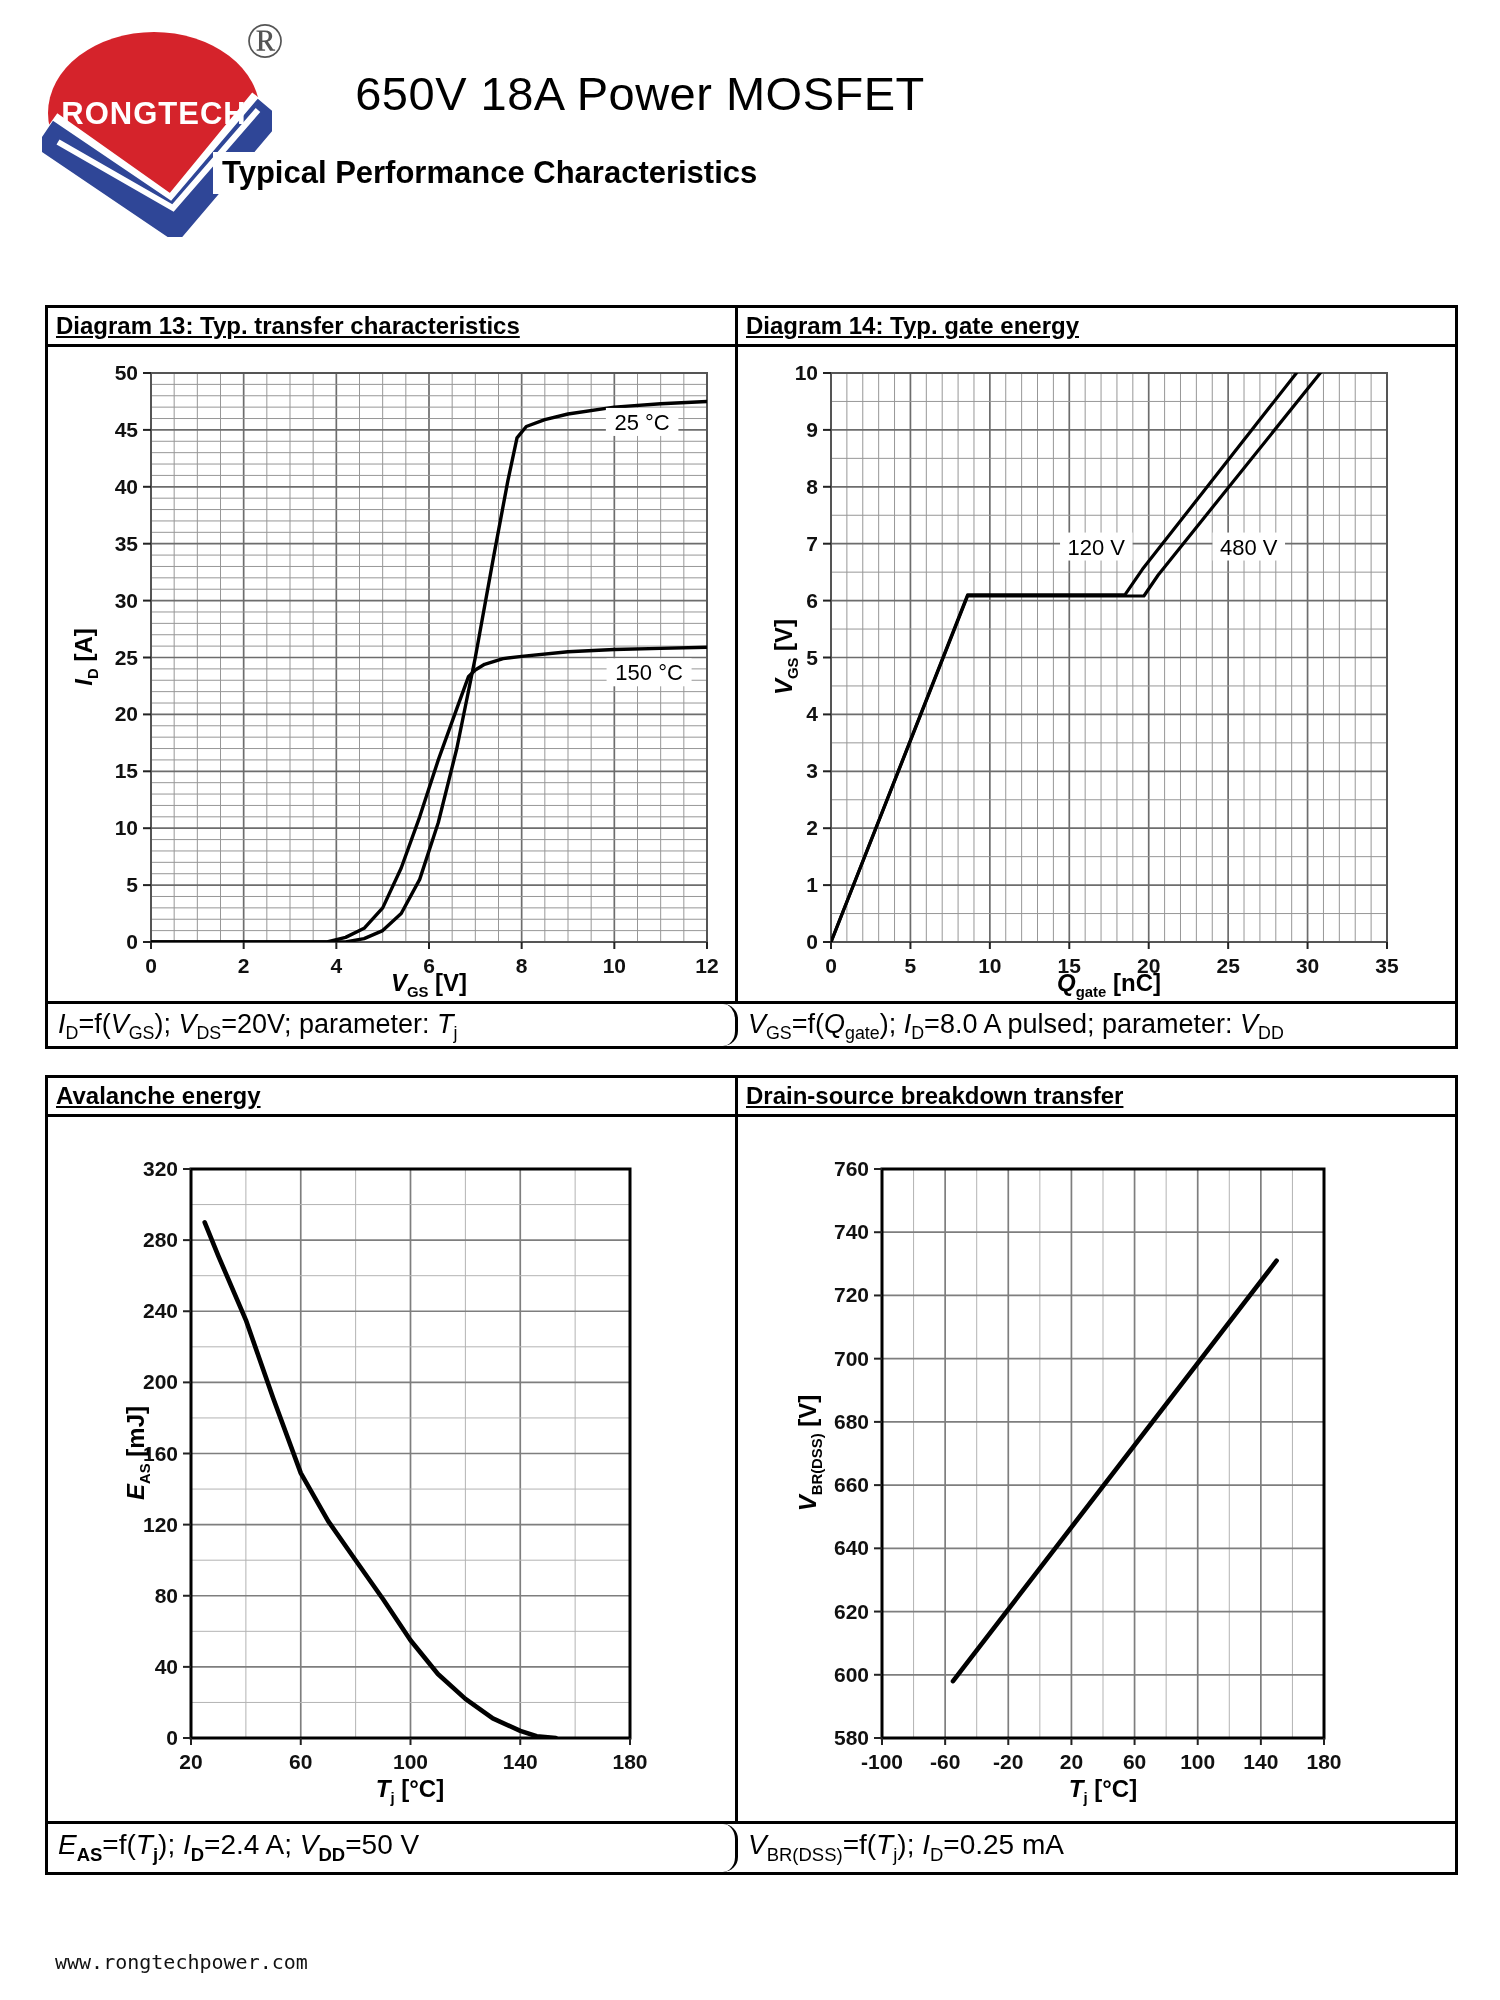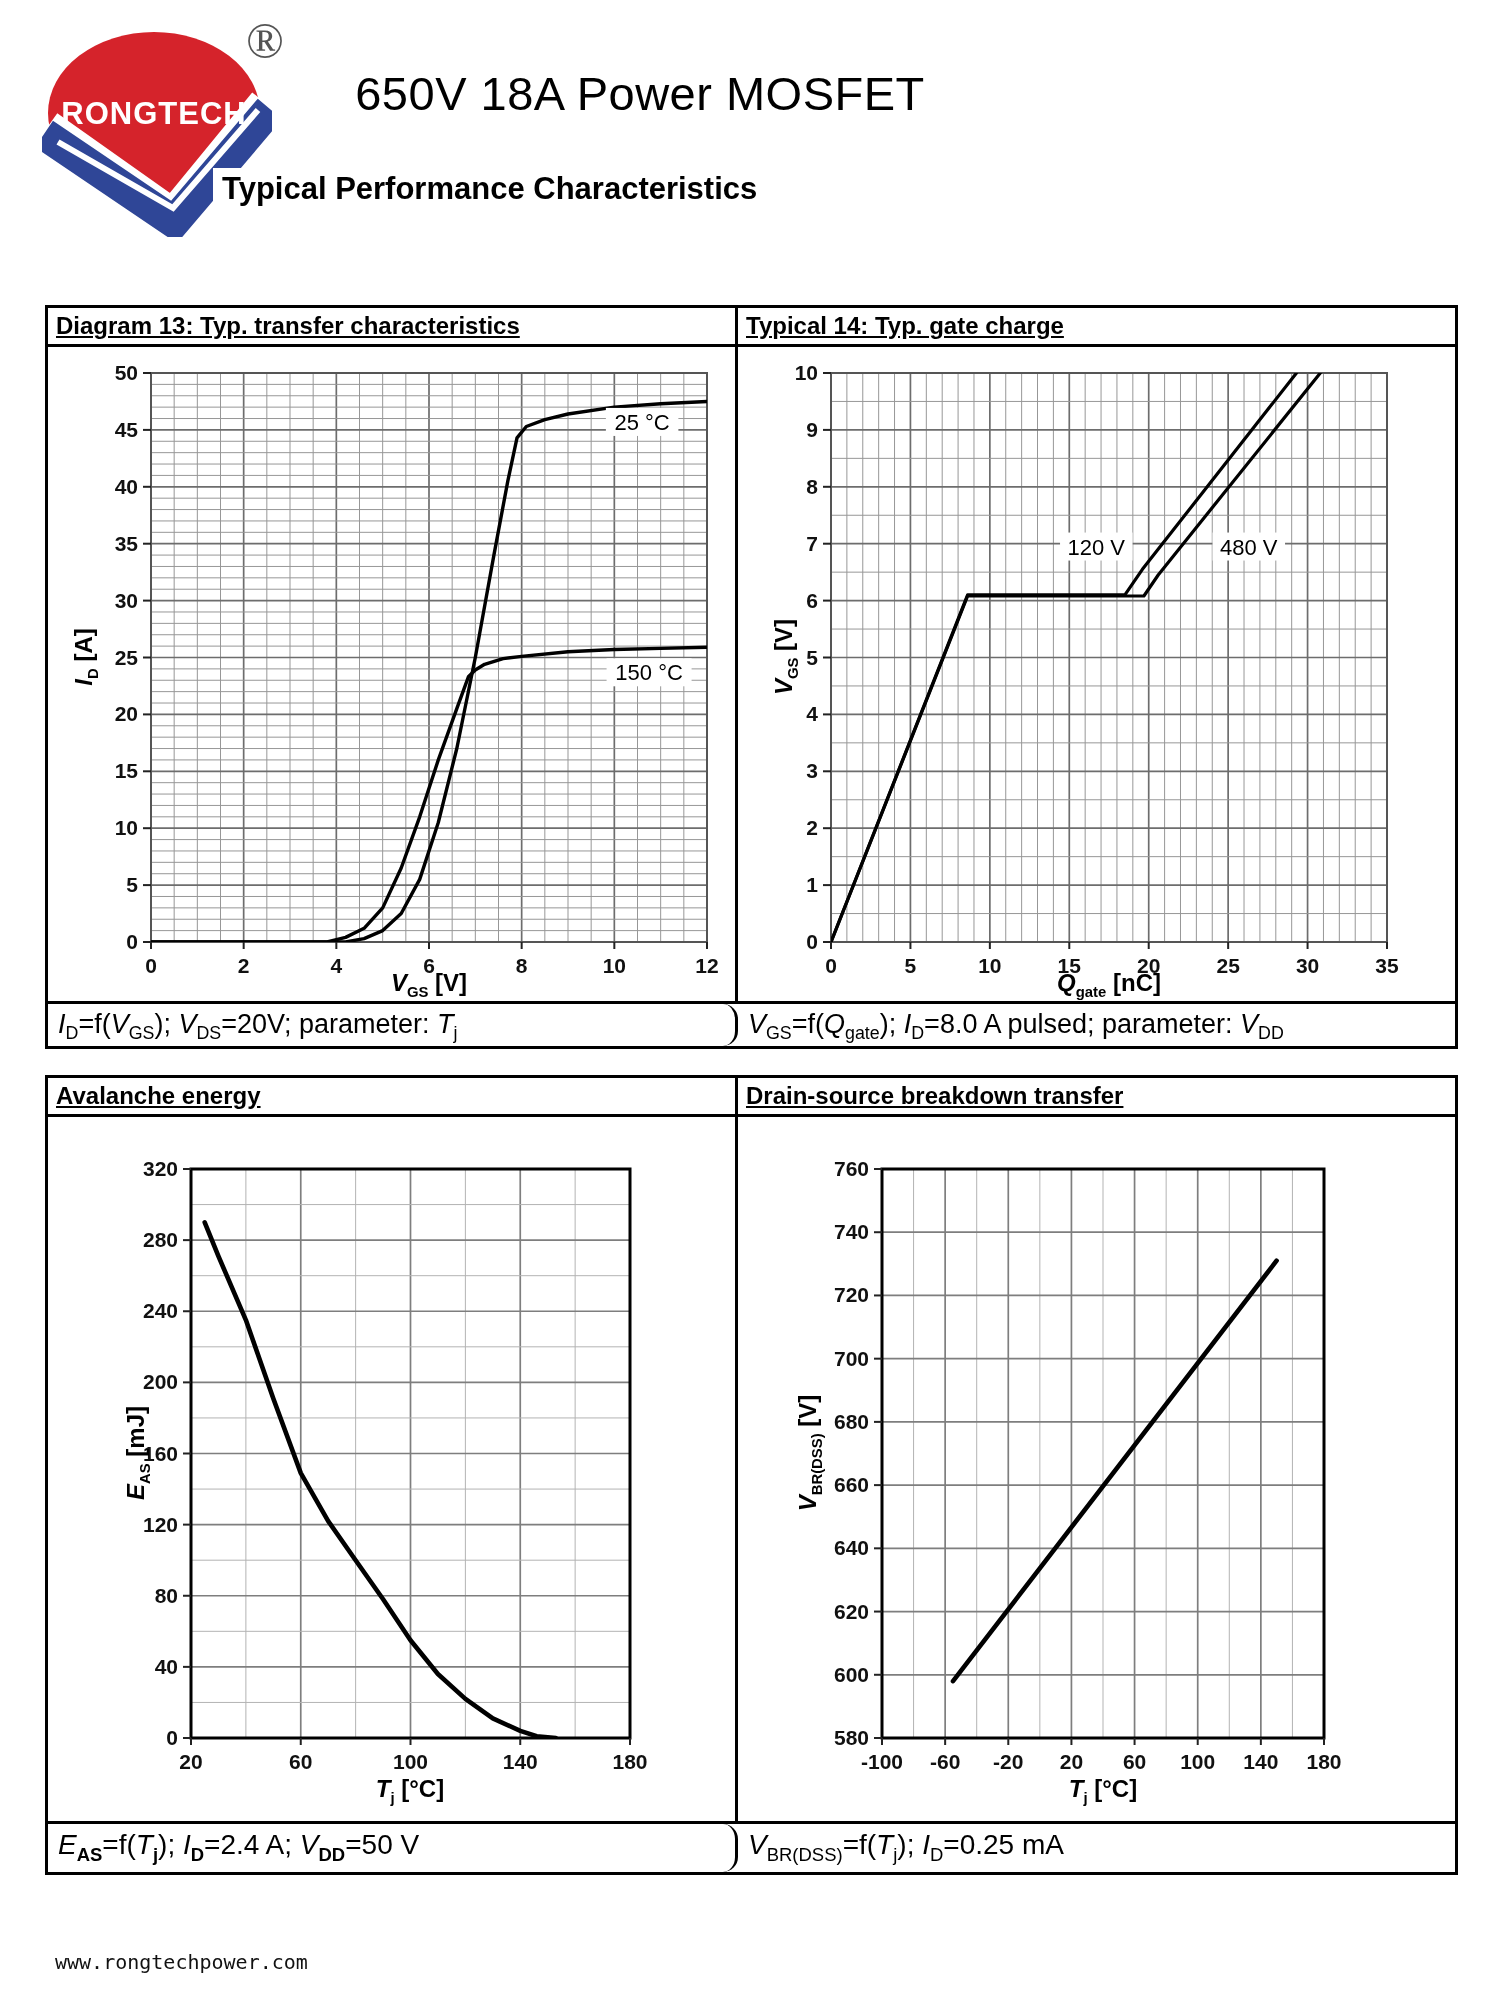--- a/index.html
+++ b/index.html
@@ -7,21 +7,21 @@
   body { width:1500px; height:2000px; position:relative;
          font-family:"Liberation Sans", sans-serif; color:#000; }
   .page { position:absolute; inset:0; overflow:hidden; background:#fff; }
 
   
   .logo { position:absolute; left:42px; top:12px; width:230px; height:225px; z-index:1; }
   .regmark { position:absolute; left:246px; top:12px; z-index:2;
              font-family:"Liberation Serif", serif; font-size:50px; color:#555; }
   .title { position:absolute; left:280px; top:66px; width:720px; text-align:center;
            font-size:47px; font-weight:400; letter-spacing:0.5px; z-index:4; }
-  .subtitle { position:absolute; left:213px; top:168px; z-index:5; background:#fff;
+  .subtitle { position:absolute; left:213px; top:152px; z-index:5; background:#fff;
               font-size:31px; font-weight:bold; padding:3px 6px 3px 9px; }
 
   
   .tbl { position:absolute; left:45px; width:1413px; border:3px solid #000; background:#fff; z-index:3; }
   .tbl1 { top:305px; }
   .tbl2 { top:1075px; }
   .hdr-row, .body-row, .cap-row { display:flex; }
   .hdr-row { border-bottom:3px solid #000;text-decoration:underline; }
   .cap-row { border-top:3px solid #000; }
   .cell-l { width:690px; border-right:3px solid #000; }
@@ -70,21 +70,21 @@
     <polyline points="16,130 131,196 216,98" fill="none" stroke="#ffffff" stroke-width="6"></polyline>
     <text x="112" y="112" text-anchor="middle" fill="#ffffff" font-family="Liberation Sans, sans-serif" font-size="31" font-weight="bold" letter-spacing="1">RONGTECH</text>
   </svg>
   <div class="regmark">®</div>
   <h1 class="title">650V 18A Power MOSFET</h1>
   <h2 class="subtitle">Typical Performance Characteristics</h2>
 
   <section class="tbl tbl1">
     <div class="hdr-row">
       <div class="hdr-cell cell-l">Diagram 13: Typ. transfer characteristics</div>
-      <div class="hdr-cell cell-r">Typical 14: Typ. gate charge</div>
+      <div class="hdr-cell cell-r">Diagram 14: Typ. gate energy</div>
     </div>
     <div class="body-row">
       <div class="chart-cell cell-l cc-transfer">
         <svg width="687" height="654">
             <defs>
               <clipPath id="clip-transfer">
                 <rect x="103" y="26" width="556" height="569"></rect>
               </clipPath>
             </defs>
             <line x1="103" y1="26" x2="103" y2="595" stroke="#6d6d6d" stroke-width="1.7"></line>

